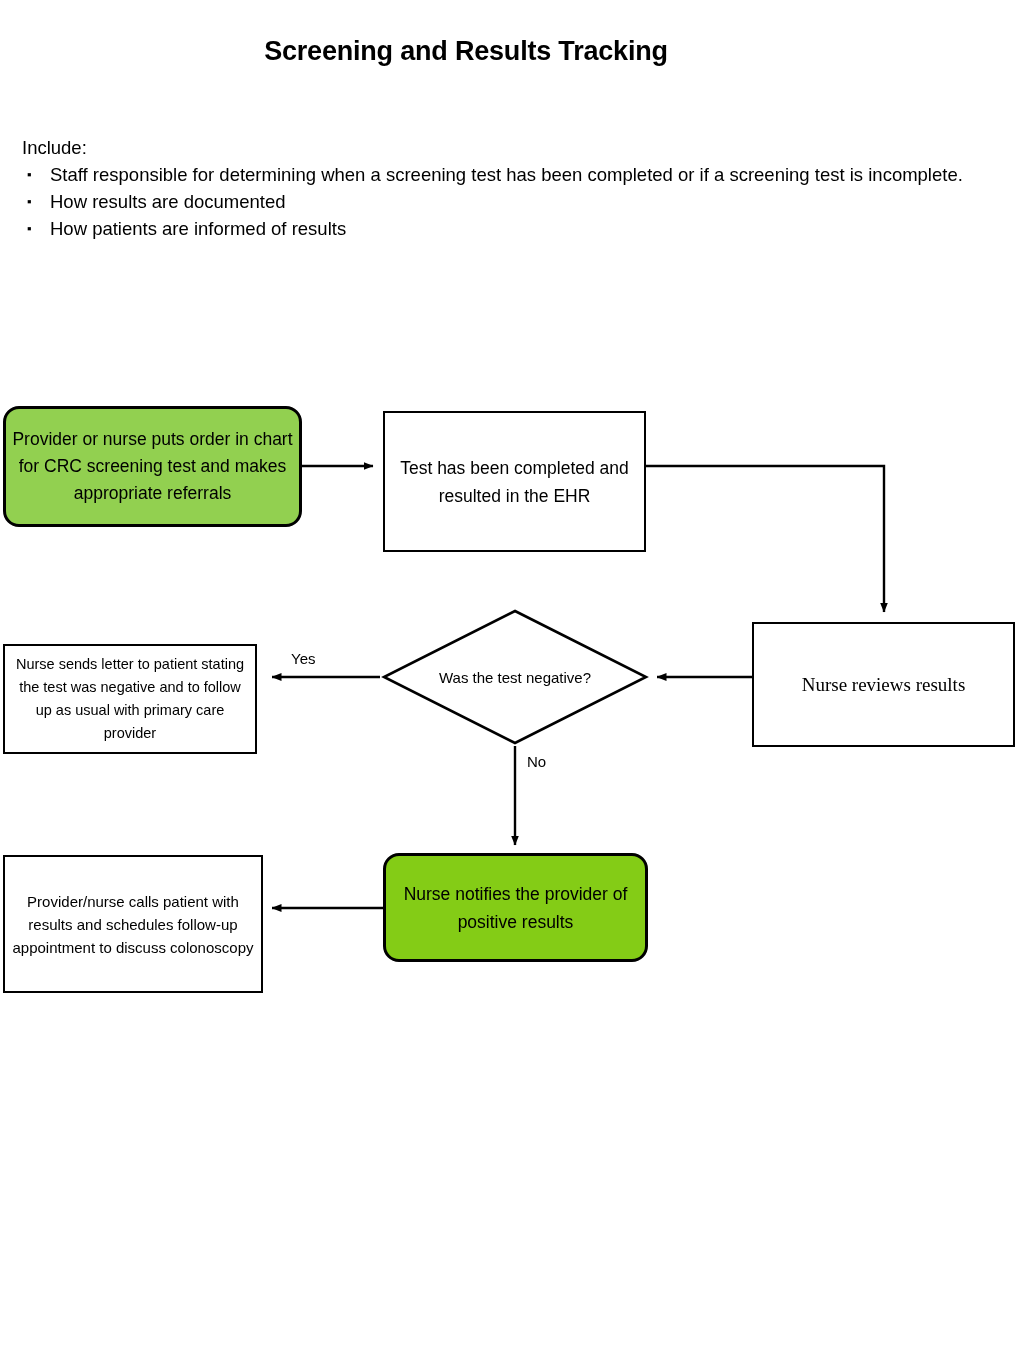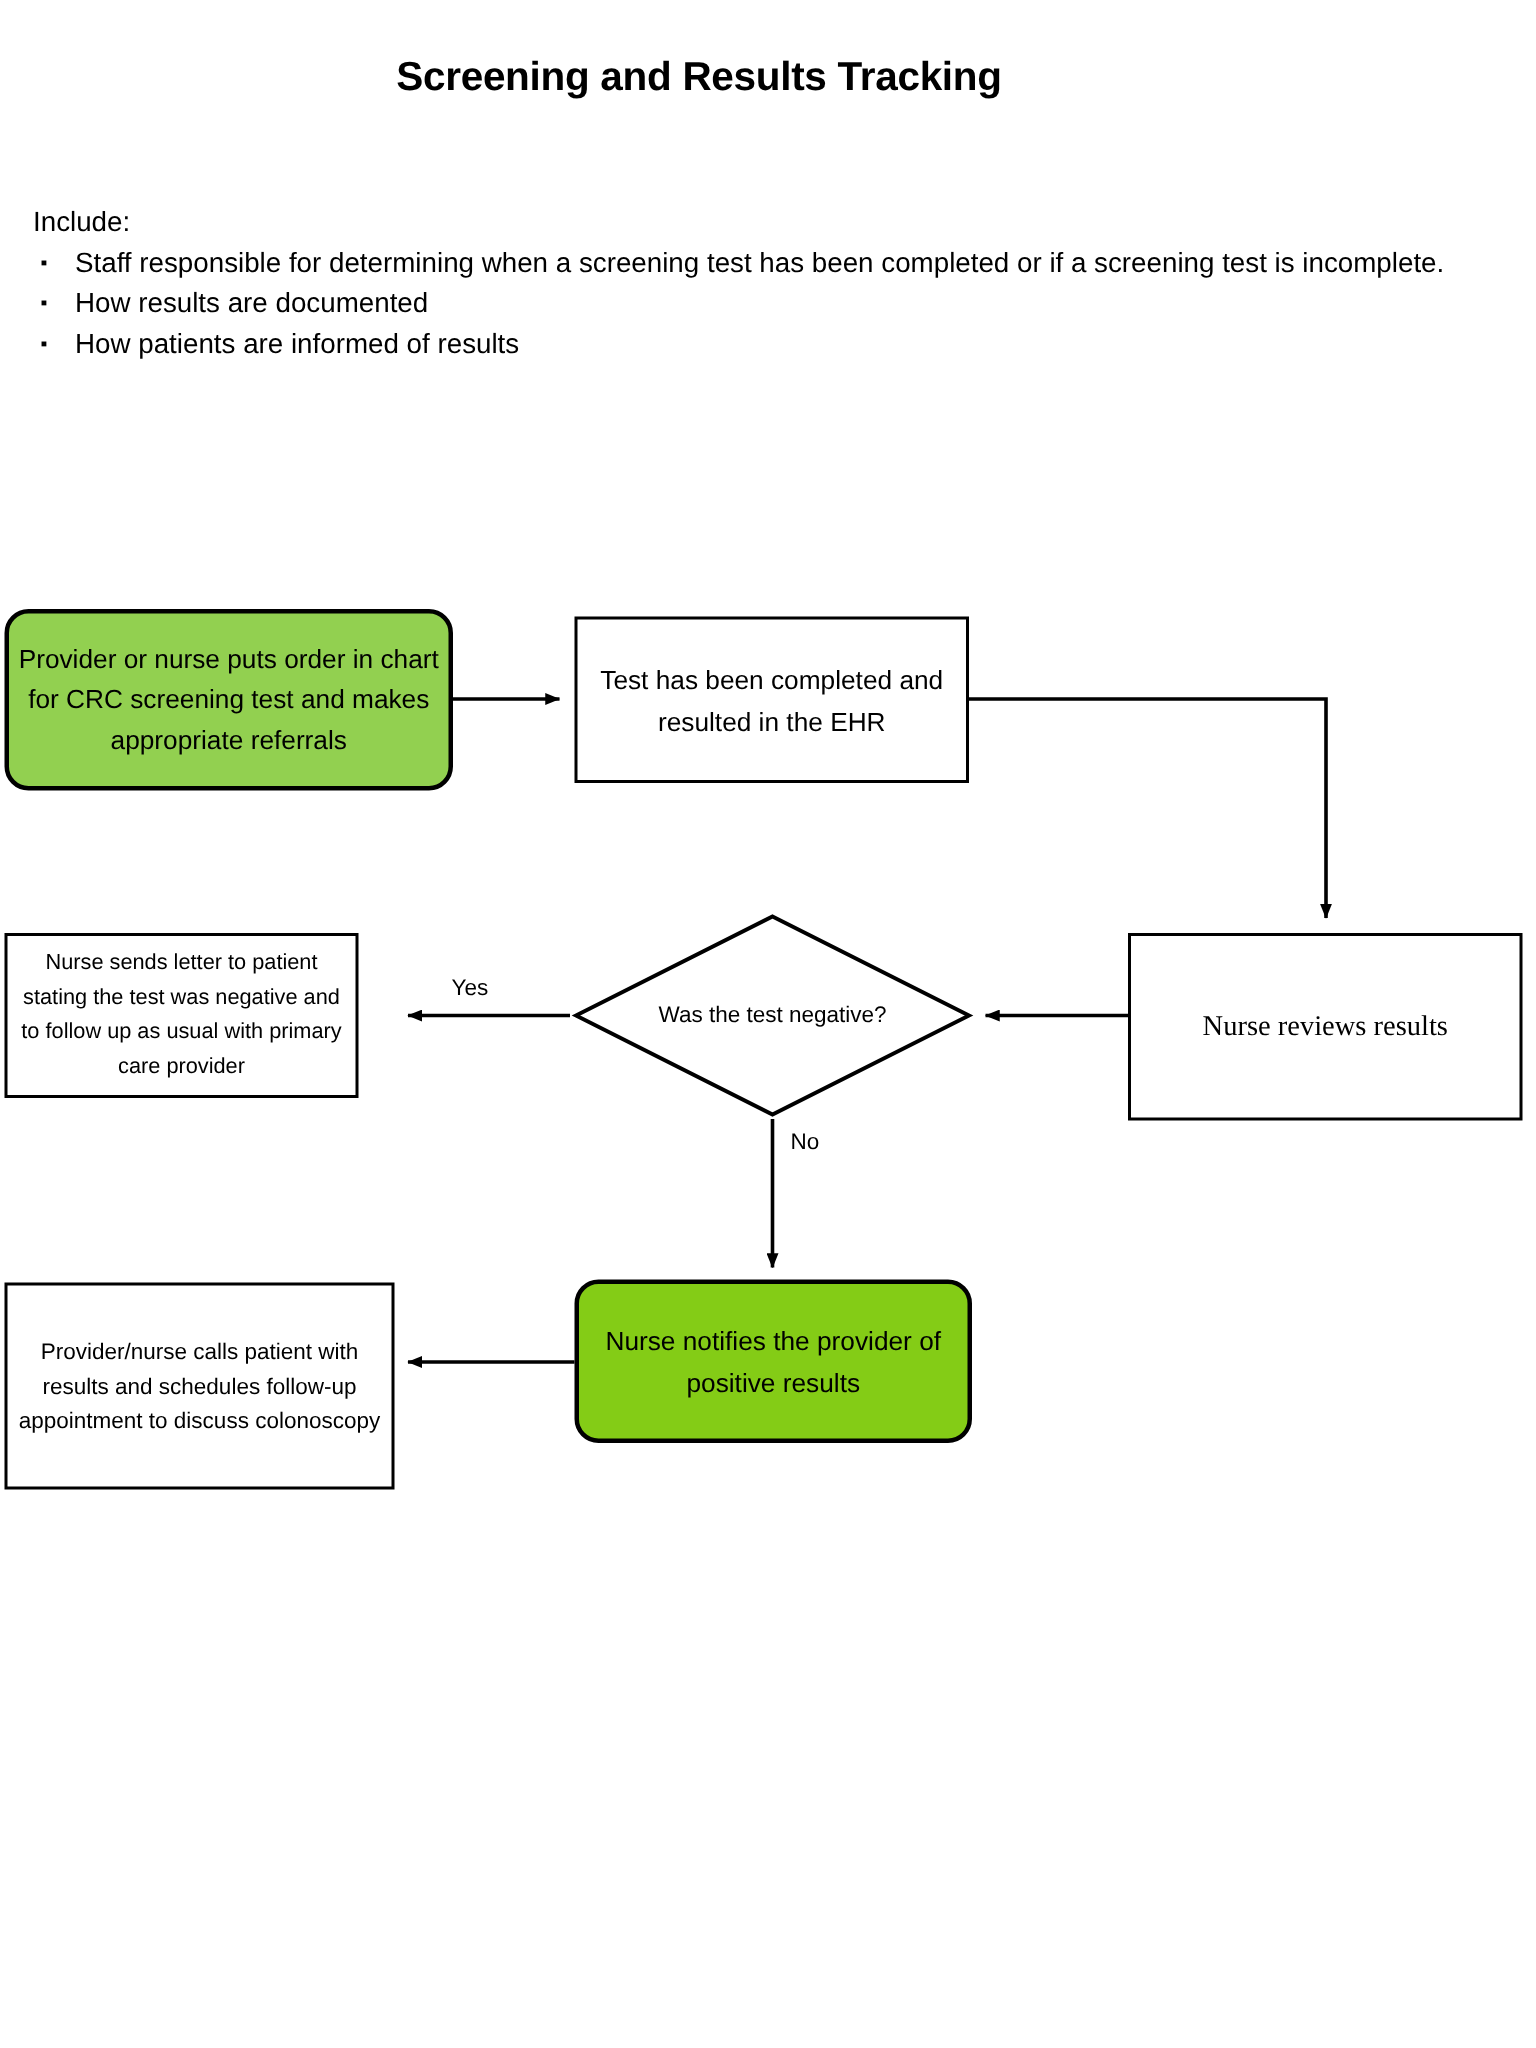--- a/index.html
+++ b/index.html
@@ -97,31 +97,31 @@
   }
 
   
   #node-order {
     left: 3px;  top: 406px;  width: 299px; height: 121px;
     background: #92D050;
     font-size: 17.5px;
     line-height: 27px;
   }
   #node-test-completed {
-    left: 383px; top: 411px; width: 263px; height: 111px;
+    left: 383px; top: 411px; width: 263px; height: 141px;
     font-size: 17.5px;
     line-height: 28px;
   }
   #node-nurse-reviews {
     left: 752px; top: 622px; width: 263px; height: 125px;
     font-size: 19px;
     font-family: Liberation Serif, serif;
   }
   #node-nurse-letter {
-    left: 3px;  top: 622px;  width: 236px; height: 110px;
+    left: 3px;  top: 644px;  width: 254px; height: 110px;
     font-size: 14.5px;
     line-height: 23px;
   }
   #node-provider-calls {
     left: 3px;  top: 855px;  width: 260px; height: 138px;
     font-size: 15px;
     line-height: 23px;
   }
   #node-nurse-notifies {
     left: 383px; top: 853px; width: 265px; height: 109px;
@@ -154,21 +154,21 @@
     font-size: 15px;
     line-height: 23px;
   }
 
   
   .edge-label {
     position: absolute;
     font-size: 15px;
     white-space: nowrap;
   }
-  #edge-label-yes { left: 301px; top: 650px; }
+  #edge-label-yes { left: 291px; top: 650px; }
   #edge-label-no  { left: 527px; top: 753px; }
 </style>
 </head>
 <body>
 
 <div id="page-title">Screening and Results Tracking</div>
 
 <div id="intro-block">
   <div id="intro-lead">Include:</div>
   <ul class="bullets">

